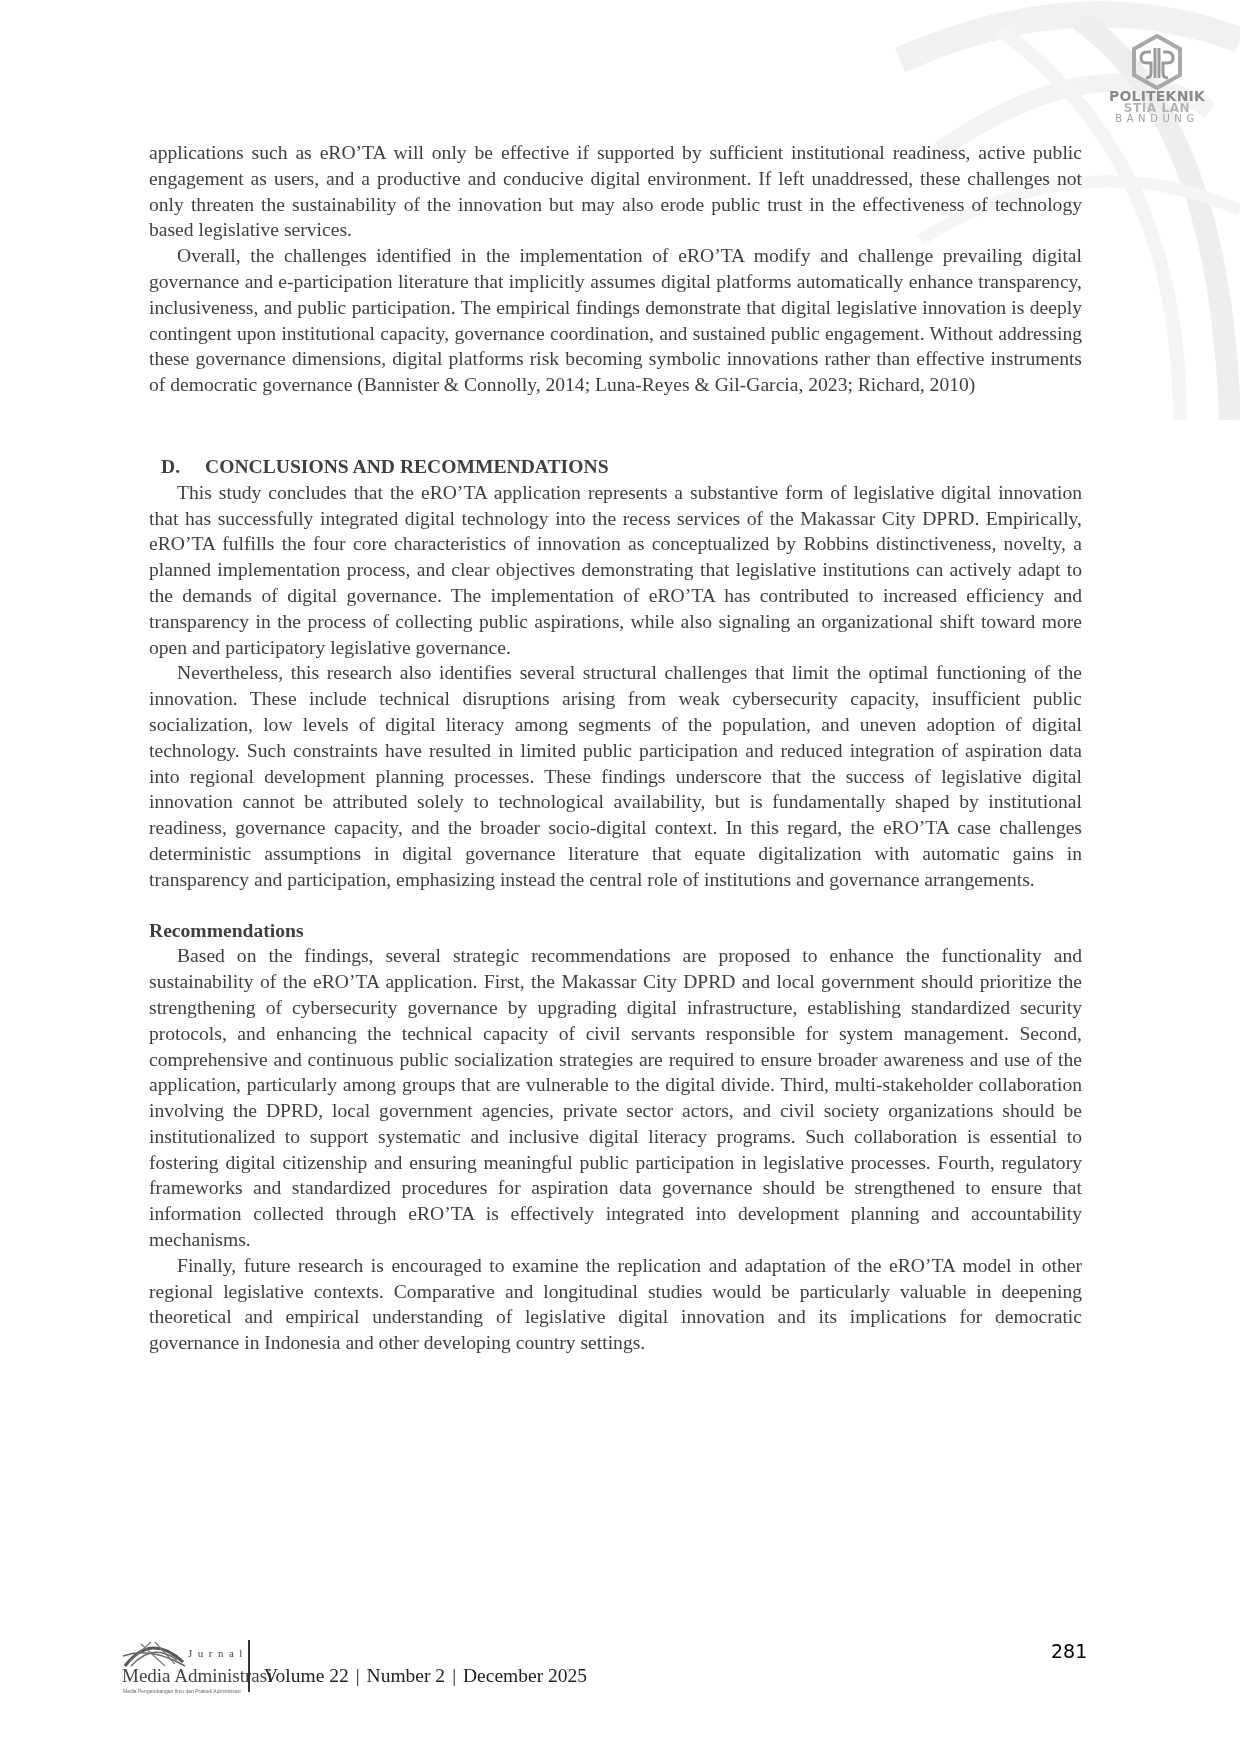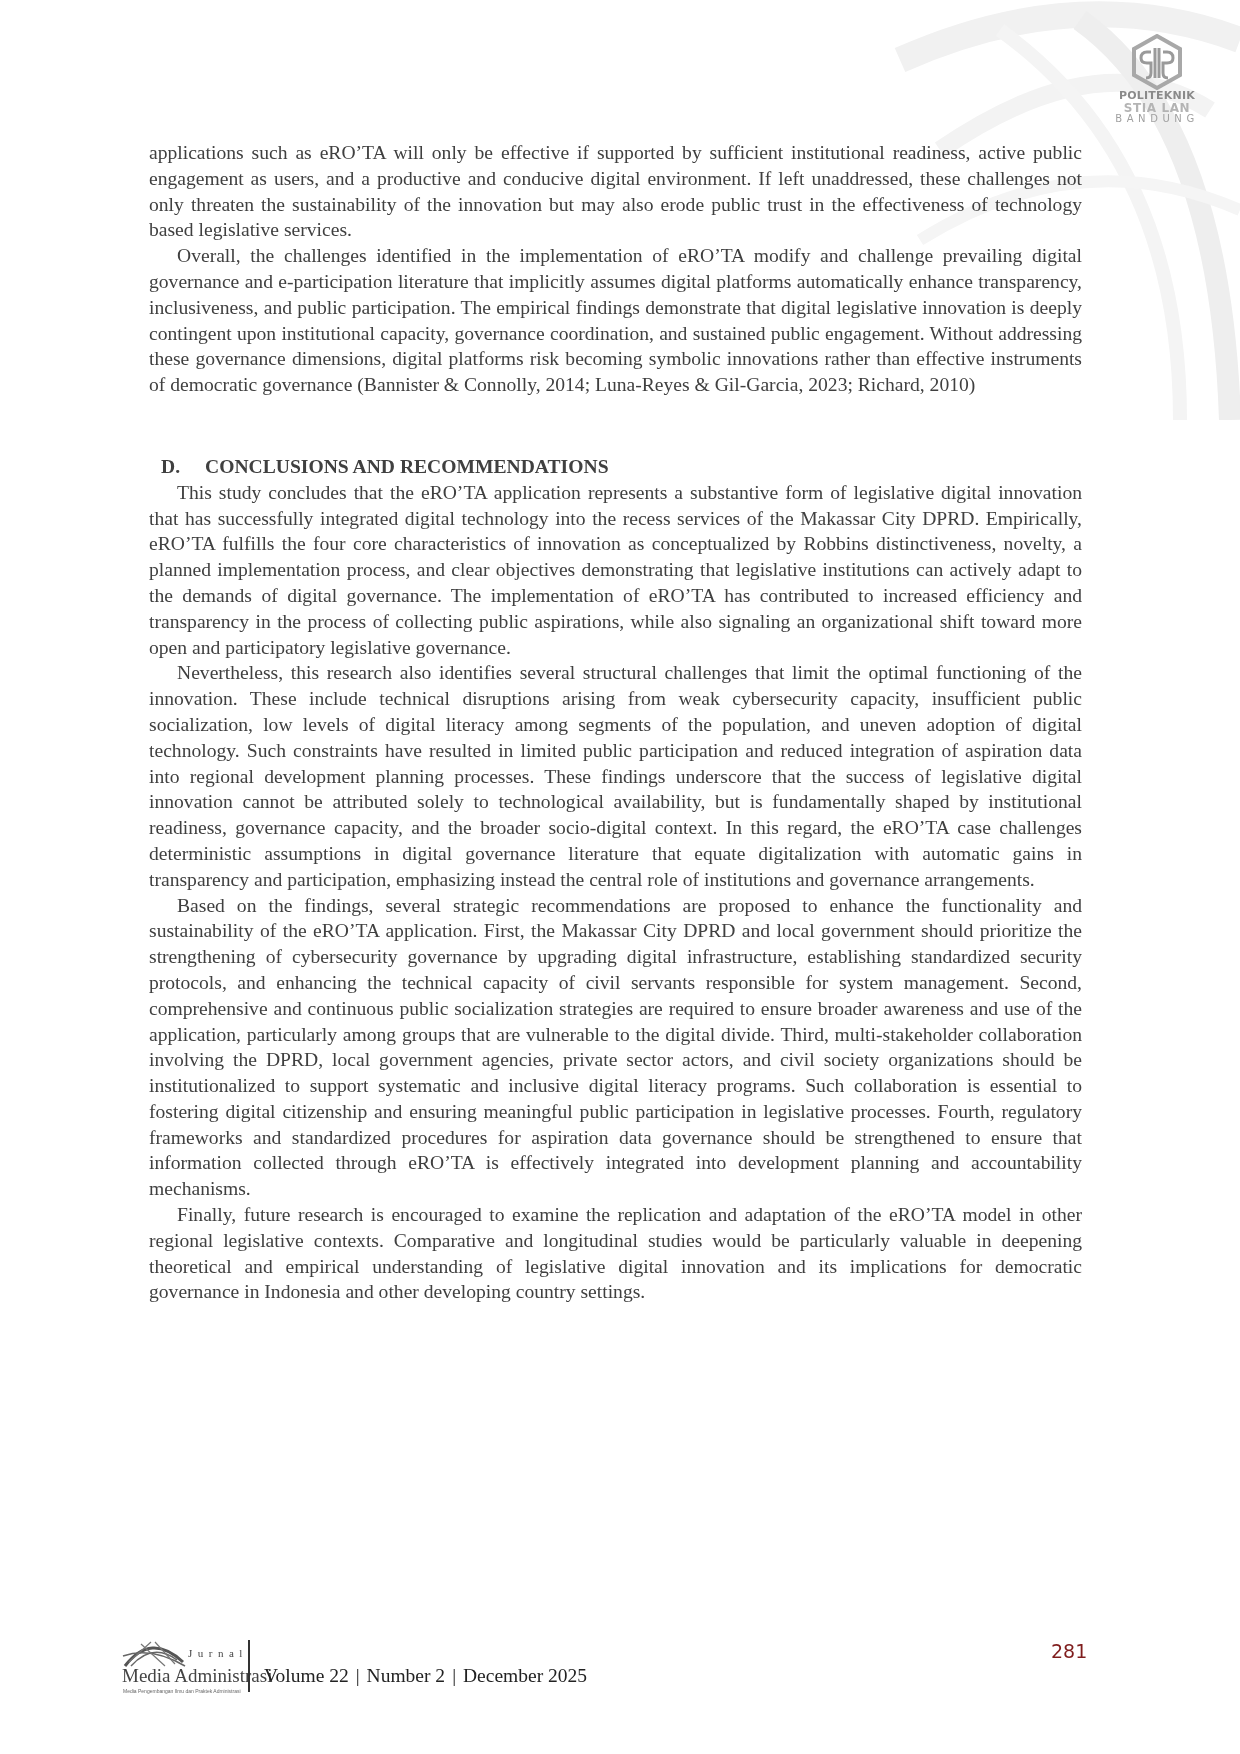--- a/index.html
+++ b/index.html
@@ -1,42 +1,42 @@
 <!DOCTYPE html>
 <html><head>
 <meta charset="utf-8">
 <style>
   html, body { margin: 0; padding: 0; background: #ffffff; }
   body { width: 1240px; height: 1754px; position: relative; overflow: hidden; }
   .page { position: absolute; left: 0; top: 0; width: 1240px; height: 1754px; background: #fff; }
   .watermark { position: absolute; right: 0; top: 0; width: 360px; height: 420px; pointer-events: none; }
   .inst-logo { position: absolute; left: 1103px; top: 34px; width: 108px; height: 90px; text-align: center; }
   .inst-logo svg { display: block; margin: 0 auto; }
-  .inst-name1 { font-family: "DejaVu Sans", sans-serif; font-weight: bold; font-size: 11px; color: #8a8a8a; letter-spacing: 0.2px; line-height: 12px; }
+  .inst-name1 { font-family: "DejaVu Sans", sans-serif; font-weight: bold; font-size: 14px; color: #8a8a8a; letter-spacing: 0.2px; line-height: 12px; }
   .inst-name2 { font-family: "DejaVu Sans", sans-serif; font-weight: bold; font-size: 12px; color: #b4b4b4; letter-spacing: 0.6px; line-height: 12px; }
   .inst-name3 { font-family: "DejaVu Sans", sans-serif; font-size: 10px; color: #a0a0a0; letter-spacing: 4.6px; line-height: 9px; }
 
   .content { position: absolute; left: 149px; top: 140px; width: 933px;
     font-family: "Liberation Serif", "DejaVu Serif", serif; font-size: 19.6px; line-height: 25.8px; color: #404040; }
   .content p { margin: 0; text-align: justify; hyphens: none; }
   .content p.indent { text-indent: 28px; }
   .section-heading { font-weight: bold; margin: 56px 0 0 12px; font-size: 19.6px; line-height: 25.8px; }
   .section-heading .num { display: inline-block; width: 44px; }
   .sub-heading { font-weight: bold; margin: 12px 0 0 0; }
   .sub-heading.second { margin-top: 25px; }
 
   .footer { position: absolute; left: 121px; top: 1638px; width: 1000px; height: 60px; }
   .journal-logo { position: absolute; left: 0; top: 0; width: 132px; height: 58px; }
   .journal-word { position: absolute; left: 67px; top: 9px; font-family: "Liberation Serif", serif; font-size: 11px; letter-spacing: 5.5px; color: #444; }
   .journal-name { position: absolute; left: 1px; top: 27px; font-family: "Liberation Serif", serif; font-size: 19px; color: #444; white-space: nowrap; }
   .journal-tagline { position: absolute; left: 2px; top: 50px; font-family: "Liberation Sans", sans-serif; font-size: 5px; color: #666; white-space: nowrap; }
   .footer-rule { position: absolute; left: 127px; top: 2px; width: 2px; height: 52px; background: #333; }
   .footer-volume { position: absolute; left: 135px; top: 27px; font-family: "Liberation Serif", serif; font-size: 19.5px; color: #222; white-space: nowrap; padding-left: 8px; }
   .footer-volume .sep { margin: 0 7px; }
-  .page-number { position: absolute; left: 1051px; top: 1640px; font-family: "DejaVu Sans", sans-serif; font-size: 19px; color: #7f1d1d; }
+  .page-number { position: absolute; left: 1051px; top: 1640px; font-family: "DejaVu Sans", sans-serif; font-size: 19px; color: #000000; }
 </style>
 </head>
 <body>
 
 <div class="page">
 
   <svg class="watermark" viewBox="0 0 360 420">
     <path d="M20 60 Q200 -20 360 40" fill="none" stroke="#f1f1f1" stroke-width="26"></path>
     <path d="M60 150 Q220 40 330 110" fill="none" stroke="#f3f3f3" stroke-width="18"></path>
     <path d="M200 20 Q340 120 350 420" fill="none" stroke="#eeeeee" stroke-width="22"></path>
@@ -58,20 +58,21 @@
     <p>applications such as eRO’TA will only be effective if supported by sufficient institutional readiness, active public engagement as users, and a productive and conducive digital environment. If left unaddressed, these challenges not only threaten the sustainability of the innovation but may also erode public trust in the effectiveness of technology based legislative services.</p>
     <p class="indent">Overall, the challenges identified in the implementation of eRO’TA modify and challenge prevailing digital governance and e-participation literature that implicitly assumes digital platforms automatically enhance transparency, inclusiveness, and public participation. The empirical findings demonstrate that digital legislative innovation is deeply contingent upon institutional capacity, governance coordination, and sustained public engagement. Without addressing these governance dimensions, digital platforms risk becoming symbolic innovations rather than effective instruments of democratic governance (Bannister &amp; Connolly, 2014; Luna-Reyes &amp; Gil-Garcia, 2023; Richard, 2010)</p>
 
     <div class="section-heading">
       <span class="num">D.</span><span>CONCLUSIONS AND RECOMMENDATIONS</span>
     </div>
 
     <p class="indent">This study concludes that the eRO’TA application represents a substantive form of legislative digital innovation that has successfully integrated digital technology into the recess services of the Makassar City DPRD. Empirically, eRO’TA fulfills the four core characteristics of innovation as conceptualized by Robbins distinctiveness, novelty, a planned implementation process, and clear objectives demonstrating that legislative institutions can actively adapt to the demands of digital governance. The implementation of eRO’TA has contributed to increased efficiency and transparency in the process of collecting public aspirations, while also signaling an organizational shift toward more open and participatory legislative governance.</p>
     <p class="indent">Nevertheless, this research also identifies several structural challenges that limit the optimal functioning of the innovation. These include technical disruptions arising from weak cybersecurity capacity, insufficient public socialization, low levels of digital literacy among segments of the population, and uneven adoption of digital technology. Such constraints have resulted in limited public participation and reduced integration of aspiration data into regional development planning processes. These findings underscore that the success of legislative digital innovation cannot be attributed solely to technological availability, but is fundamentally shaped by institutional readiness, governance capacity, and the broader socio-digital context. In this regard, the eRO’TA case challenges deterministic assumptions in digital governance literature that equate digitalization with automatic gains in transparency and participation, emphasizing instead the central role of institutions and governance arrangements.</p>
 
+    <div class="sub-heading second">Recommendations</div>
     <p class="indent">Based on the findings, several strategic recommendations are proposed to enhance the functionality and sustainability of the eRO’TA application. First, the Makassar City DPRD and local government should prioritize the strengthening of cybersecurity governance by upgrading digital infrastructure, establishing standardized security protocols, and enhancing the technical capacity of civil servants responsible for system management. Second, comprehensive and continuous public socialization strategies are required to ensure broader awareness and use of the application, particularly among groups that are vulnerable to the digital divide. Third, multi-stakeholder collaboration involving the DPRD, local government agencies, private sector actors, and civil society organizations should be institutionalized to support systematic and inclusive digital literacy programs. Such collaboration is essential to fostering digital citizenship and ensuring meaningful public participation in legislative processes. Fourth, regulatory frameworks and standardized procedures for aspiration data governance should be strengthened to ensure that information collected through eRO’TA is effectively integrated into development planning and accountability mechanisms.</p>
     <p class="indent">Finally, future research is encouraged to examine the replication and adaptation of the eRO’TA model in other regional legislative contexts. Comparative and longitudinal studies would be particularly valuable in deepening theoretical and empirical understanding of legislative digital innovation and its implications for democratic governance in Indonesia and other developing country settings.</p>
   </div>
 
   <div class="footer">
     <div class="journal-logo">
       <svg width="66" height="30" viewBox="0 0 66 30" style="position:absolute;left:0;top:0;">
         <path d="M4 28 Q30 -6 62 24" fill="none" stroke="#555" stroke-width="3"></path>
         <path d="M10 28 Q32 4 56 22" fill="none" stroke="#666" stroke-width="1.5"></path>
         <path d="M2 18 Q30 8 64 28" fill="none" stroke="#666" stroke-width="1.5"></path>

